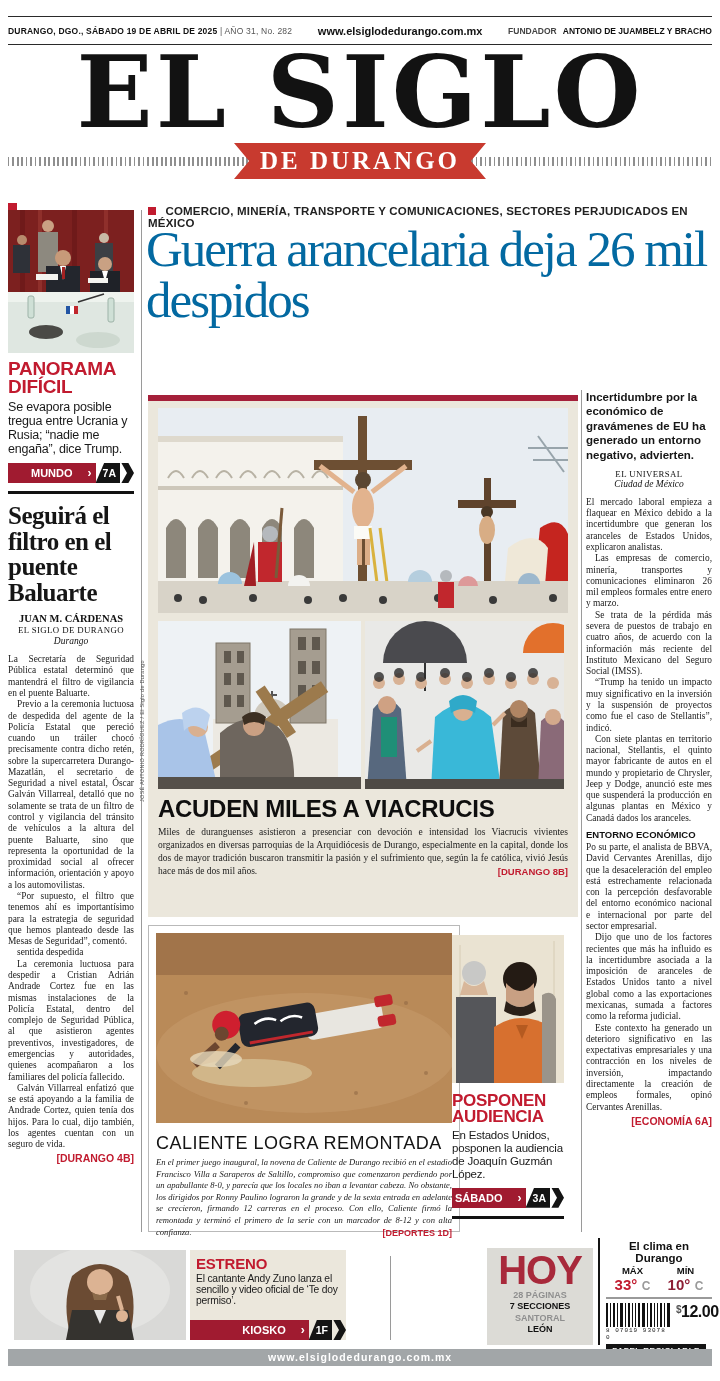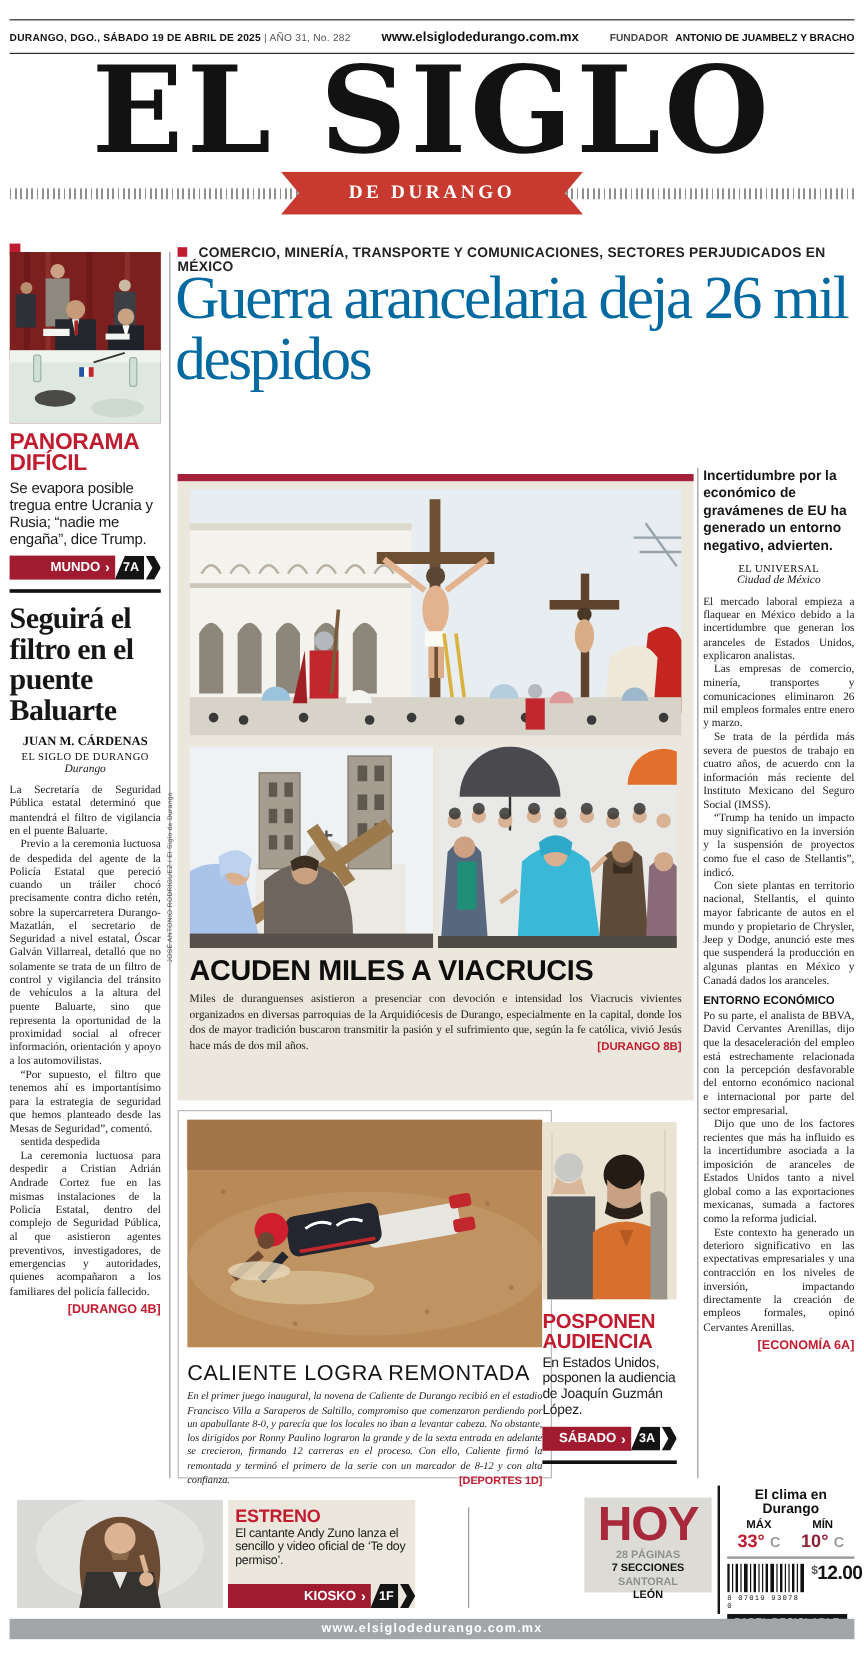--- a/index.html
+++ b/index.html
@@ -20,21 +20,21 @@
   
   .mast-title{position:absolute;top:42px;left:0;width:720px;text-align:center;
       font-family:"DejaVu Serif","Liberation Serif",serif;font-weight:bold;
       font-size:100px;line-height:1;letter-spacing:3px;color:#121212;}
   .ribbon-row{position:absolute;top:143px;left:8px;width:704px;height:36px;}
   .stripes{position:absolute;top:14px;left:0;width:100%;height:9px;
       background:repeating-linear-gradient(90deg,#8f8f8f 0 1.5px,transparent 1.5px 4.5px);}
   .ribbon{position:absolute;left:50%;top:0;transform:translateX(-50%);width:252px;height:36px;
       background:#c83a2f;clip-path:polygon(0 0,100% 0,94% 50%,100% 100%,0 100%,6% 50%);
       display:flex;align-items:center;justify-content:center;color:#fff;
-      font-family:"Liberation Serif",serif;font-weight:bold;font-size:16px;letter-spacing:3px;}
+      font-family:"Liberation Serif",serif;font-weight:bold;font-size:25px;letter-spacing:3px;}
 
   .corner-sq{position:absolute;left:8px;top:203px;width:9px;height:9px;background:#c11b2f;}
 
   
   .kicker{position:absolute;left:148px;top:205px;width:564px;font-size:11.5px;font-weight:bold;
       letter-spacing:.2px;color:#222;}
   .kicker .sq{display:inline-block;width:8px;height:8px;background:#c11b2f;margin-right:6px;}
   .headline{position:absolute;left:146px;top:224px;width:566px;
       font-family:"Liberation Serif","DejaVu Serif",serif;font-weight:normal;
       font-size:51px;line-height:1.0;letter-spacing:-2px;color:#0369a1;font-stretch:87.5%;}
@@ -44,21 +44,21 @@
   #vd1{left:141px;top:210px;height:1022px;}
   #vd2{left:581px;top:390px;height:842px;}
 
   
   .leftcol{position:absolute;left:8px;top:210px;width:126px;}
   .leftcol .photo{display:block;}
   .pan-title{margin-top:7px;color:#c11b2f;font-weight:bold;font-size:19px;line-height:.95;letter-spacing:-.3px;}
   .pan-dek{margin-top:4px;font-size:12.5px;line-height:1.12;color:#1a1a1a;letter-spacing:-.2px;}
   .sbar{display:flex;height:20px;margin-top:7px;}
   .sbar-red{flex:1;background:#a01b30;color:#fff;display:flex;align-items:center;justify-content:flex-end;
-      gap:4px;padding-right:4px;font-weight:bold;font-size:11px;}
+      gap:15px;padding-right:4px;font-weight:bold;font-size:11px;}
   .sbar-chev{font-size:12px;line-height:1;}
   .sbar-page{background:#141414;color:#fff;font-weight:bold;font-size:10.5px;display:flex;align-items:center;
       padding:0 4px 0 7px;clip-path:polygon(35% 0,100% 0,100% 100%,0 100%);}
   .sbar-arrow{width:14px;background:#141414;clip-path:polygon(10% 0,60% 0,100% 50%,60% 100%,10% 100%,50% 50%);}
   .rule3{height:3px;background:#111;margin-top:8px;}
   .ls-head{margin-top:9px;font-family:"Liberation Serif",serif;font-weight:600;font-size:25px;
       line-height:1.02;letter-spacing:-.5px;color:#161616;}
   .ls-by{margin-top:8px;text-align:center;font-family:"Liberation Serif",serif;}
   .ls-by .n{font-weight:bold;font-size:10.5px;display:block;}
   .ls-by .a{font-size:8.8px;letter-spacing:.4px;display:block;margin-top:1px;}
@@ -107,21 +107,21 @@
   .est-box{position:absolute;left:190px;top:1250px;width:156px;height:90px;background:#ebe7dc;
       padding:5px 6px 0 6px;box-sizing:border-box;}
   .est-title{color:#c11b2f;font-weight:800;font-size:15px;letter-spacing:-.2px;}
   .est-dek{margin-top:1px;font-size:10.3px;line-height:1.08;letter-spacing:-.2px;color:#1a1a1a;}
   .est-box .sbar{position:absolute;left:0;right:0;bottom:0;margin:0;}
   #bdiv{left:390px;top:1256px;height:84px;}
   .sanc{position:absolute;left:382px;top:1252px;width:100px;text-align:center;}
   .sanc-title{font-family:"Liberation Serif",serif;font-weight:bold;font-size:14.5px;line-height:1.05;color:#121212;}
   .sanc-dek{margin-top:3px;font-size:8.6px;line-height:1.18;color:#222;}
   .sanc-tag{margin-top:2px;color:#c11b2f;font-weight:bold;font-size:8.6px;}
-  .hoy{position:absolute;left:487px;top:1248px;width:106px;height:79px;background:#dcdbd6;
+  .hoy{position:absolute;left:487px;top:1248px;width:106px;height:97px;background:#dcdbd6;
       text-align:center;box-sizing:border-box;padding-top:2px;}
   .hoy-title{color:#a8293b;font-weight:bold;font-size:40px;line-height:1;letter-spacing:-1px;font-stretch:75%;}
   .hoy-l{font-size:9px;font-weight:bold;line-height:1.25;}
   .hoy-l.gray{color:#8f8f8f;}
   .clima{position:absolute;left:598px;top:1238px;width:114px;height:107px;border-left:2px solid #141414;
       padding-left:6px;box-sizing:border-box;}
   .clima-title{font-weight:bold;font-size:11.5px;text-align:center;margin-top:2px;}
   .temps{display:flex;justify-content:space-around;margin-top:1px;}
   .temp{text-align:center;}
   .temp .lbl{font-weight:bold;font-size:9.5px;display:block;}
@@ -223,20 +223,21 @@
       <span class="n">JUAN M. CÁRDENAS</span>
       <span class="a">EL SIGLO DE DURANGO</span>
       <span class="p">Durango</span>
     </div>
     <div class="body-txt">
       <p>La Secretaría de Seguridad Pública estatal determinó que mantendrá el filtro de vigilancia en el puente Baluarte.</p>
       <p>Previo a la ceremonia luctuosa de despedida del agente de la Policía Estatal que pereció cuando un tráiler chocó precisamente contra dicho retén, sobre la supercarretera Durango-Mazatlán, el secretario de Seguridad a nivel estatal, Óscar Galván Villarreal, detalló que no solamente se trata de un filtro de control y vigilancia del tránsito de vehículos a la altura del puente Baluarte, sino que representa la oportunidad de la proximidad social al ofrecer información, orientación y apoyo a los automovilistas.</p>
       <p>“Por supuesto, el filtro que tenemos ahí es importantísimo para la estrategia de seguridad que hemos planteado desde las Mesas de Seguridad”, comentó.</p>
       <p>sentida despedida</p>
       <p>La ceremonia luctuosa para despedir a Cristian Adrián Andrade Cortez fue en las mismas instalaciones de la Policía Estatal, dentro del complejo de Seguridad Pública, al que asistieron agentes preventivos, investigadores, de emergencias y autoridades, quienes acompañaron a los familiares del policía fallecido.</p>
+      <p>Galván Villarreal enfatizó que se está apoyando a la familia de Andrade Cortez, quien tenía dos hijos. Para lo cual, dijo también, los agentes cuentan con un seguro de vida.</p>
     </div>
     <div class="tagline">[DURANGO 4B]</div>
   </aside>
 
   <section class="panel">
     <div class="panel-bar"></div>
     <div class="panel-photos">
       <svg width="410" height="205" viewBox="0 0 410 205">
         <rect width="410" height="205" fill="#e8edf2"></rect>
         <rect x="0" y="28" width="185" height="145" fill="#f4f2ec"></rect>

